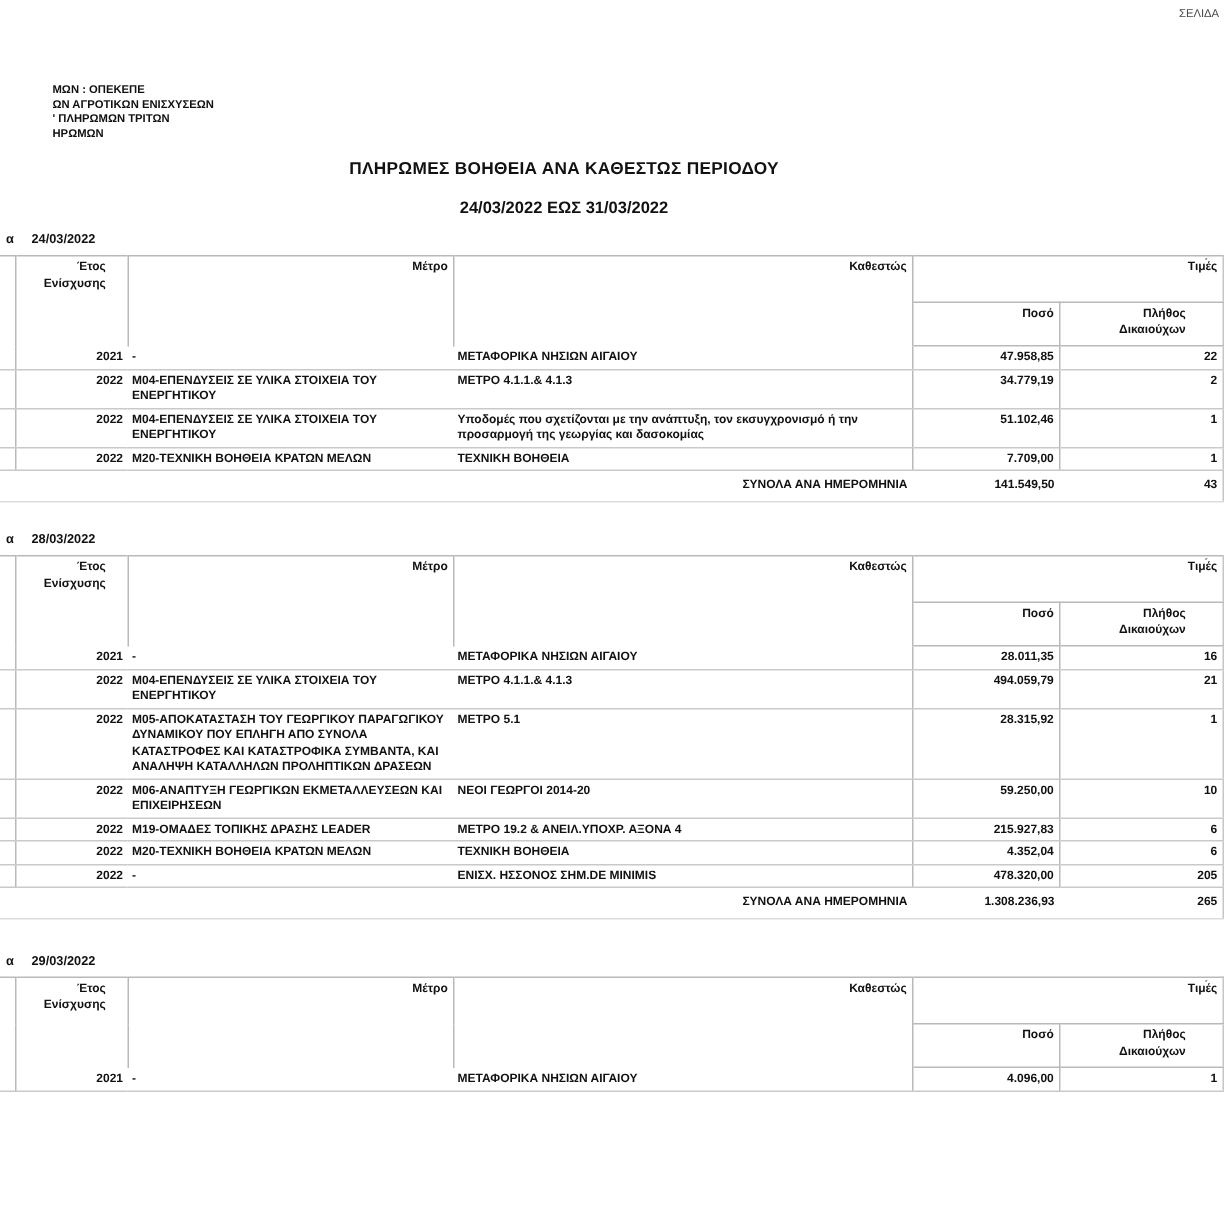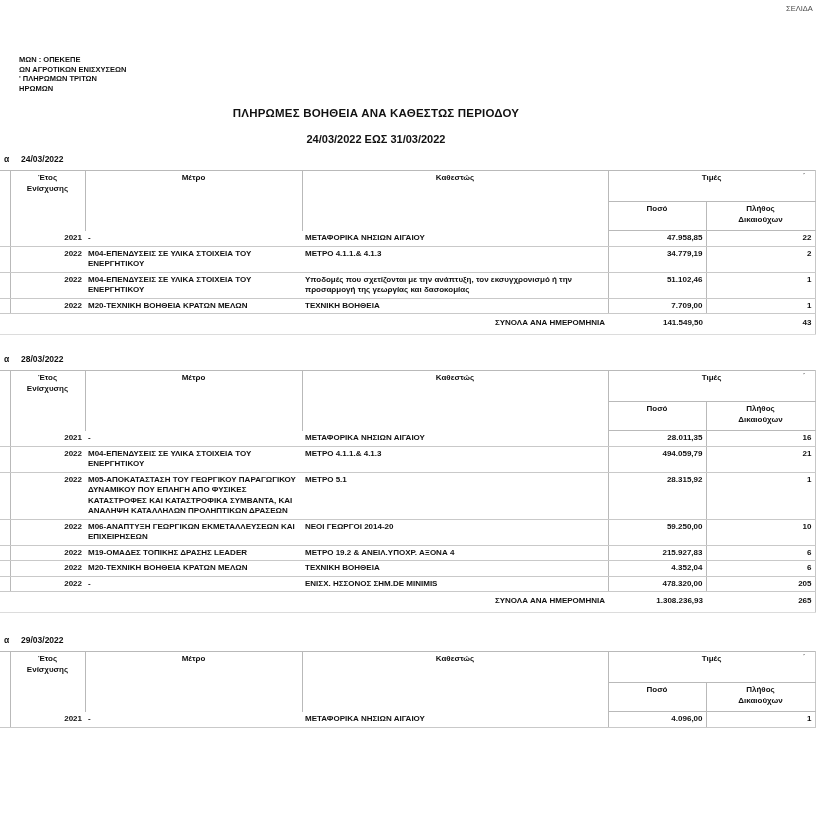--- a/index.html
+++ b/index.html
@@ -2,37 +2,37 @@
 <html><head>
 <meta charset="utf-8">
 <style>
   html,body{margin:0;padding:0;}
   body{width:820px;height:820px;background:#ffffff;overflow:hidden;position:relative;
        font-family:"Liberation Sans",sans-serif;color:#111;}
   .abs{position:absolute;}
 
   
   .page-label{left:786px;top:4px;font-size:7.5px;font-weight:400;color:#4a4a4a;white-space:nowrap;}
-  .agency{left:3px;top:55px;font-size:7.5px;line-height:9.5px;font-weight:700;white-space:nowrap;padding-left:16px;}
+  .agency{left:19px;top:55px;font-size:7.5px;line-height:9.5px;font-weight:700;white-space:nowrap;padding-left:16px;}
   .title-block{left:0;top:107px;width:752px;text-align:center;}
   .title-block .t1{font-size:11.5px;font-weight:700;letter-spacing:.2px;}
   .title-block .t2{font-size:11px;font-weight:700;margin-top:14px;}
 
   
   .sec{position:absolute;left:0;width:818px;}
   .sec1{top:154px;} .sec2{top:354px;} .sec3{top:635px;}
   .date-line{font-size:8.5px;font-weight:700;margin:0 0 5px 0;height:11px;}
   .date-line .pfx{display:inline-block;margin-left:4px;width:17px;}
 
   table.rpt{border-collapse:collapse;table-layout:fixed;width:815px;
             border-top:1px solid #b9b9b9;border-right:1px solid #c6c6c6;}
   table.rpt td{font-size:8px;line-height:10.5px;font-weight:700;color:#111;
                vertical-align:top;padding:2px 3px;overflow:hidden;word-wrap:break-word;}
   tr.h1{height:31px;} tr.h2{height:29px;}
-  td.hd{text-align:center;padding-top:5px;}
+  td.hd{text-align:right;padding-top:5px;}
   td.hd .w45{width:46px;margin:0 auto;}
   td.hd .w60{width:60px;margin:0 auto;}
   .br{border-right:1px solid #b9b9b9;}
   tr.hrow td{border-bottom:1px solid #b9b9b9;}
   td.tims{position:relative;border-bottom:1px solid #b9b9b9;}
   td.tims .tick{position:absolute;right:9px;top:0;font-size:8px;color:#555;}
   tr.drow td{border-bottom:1px solid #c9c9c9;}
   td.yr{text-align:right;padding-right:7px;}
   td.amt{text-align:right;padding-right:10px;}
   td.cnt{text-align:right;padding-right:4px;}
@@ -170,21 +170,21 @@
       <td class="br"></td>
       <td class="yr">2022</td>
       <td class="msr">M04-ΕΠΕΝΔΥΣΕΙΣ ΣΕ ΥΛΙΚΑ ΣΤΟΙΧΕΙΑ ΤΟΥ ΕΝΕΡΓΗΤΙΚΟΥ</td>
       <td class="rgm br">ΜΕΤΡΟ 4.1.1.&amp; 4.1.3</td>
       <td class="amt br">494.059,79</td>
       <td class="cnt">21</td>
     </tr>
     <tr class="drow">
       <td class="br"></td>
       <td class="yr">2022</td>
-      <td class="msr">M05-ΑΠΟΚΑΤΑΣΤΑΣΗ ΤΟΥ ΓΕΩΡΓΙΚΟΥ ΠΑΡΑΓΩΓΙΚΟΥ ΔΥΝΑΜΙΚΟΥ ΠΟΥ ΕΠΛΗΓΗ ΑΠΟ ΦΥΣΙΚΕΣ ΚΑΤΑΣΤΡΟΦΕΣ ΚΑΙ ΚΑΤΑΣΤΡΟΦΙΚΑ ΣΥΜΒΑΝΤΑ, ΚΑΙ ΑΝΑΛΗΨΗ ΚΑΤΑΛΛΗΛΩΝ ΠΡΟΛΗΠΤΙΚΩΝ ΔΡΑΣΕΩΝ</td>
+      <td class="msr">M05-ΑΠΟΚΑΤΑΣΤΑΣΗ ΤΟΥ ΓΕΩΡΓΙΚΟΥ ΠΑΡΑΓΩΓΙΚΟΥ ΔΥΝΑΜΙΚΟΥ ΠΟΥ ΕΠΛΗΓΗ ΑΠΟ ΣΥΝΟΛΑ ΚΑΤΑΣΤΡΟΦΕΣ ΚΑΙ ΚΑΤΑΣΤΡΟΦΙΚΑ ΣΥΜΒΑΝΤΑ, ΚΑΙ ΑΝΑΛΗΨΗ ΚΑΤΑΛΛΗΛΩΝ ΠΡΟΛΗΠΤΙΚΩΝ ΔΡΑΣΕΩΝ</td>
       <td class="rgm br">ΜΕΤΡΟ 5.1</td>
       <td class="amt br">28.315,92</td>
       <td class="cnt">1</td>
     </tr>
     <tr class="drow">
       <td class="br"></td>
       <td class="yr">2022</td>
       <td class="msr">M06-ΑΝΑΠΤΥΞΗ ΓΕΩΡΓΙΚΩΝ ΕΚΜΕΤΑΛΛΕΥΣΕΩΝ ΚΑΙ ΕΠΙΧΕΙΡΗΣΕΩΝ</td>
       <td class="rgm br">ΝΕΟΙ ΓΕΩΡΓΟΙ 2014-20</td>
       <td class="amt br">59.250,00</td>

